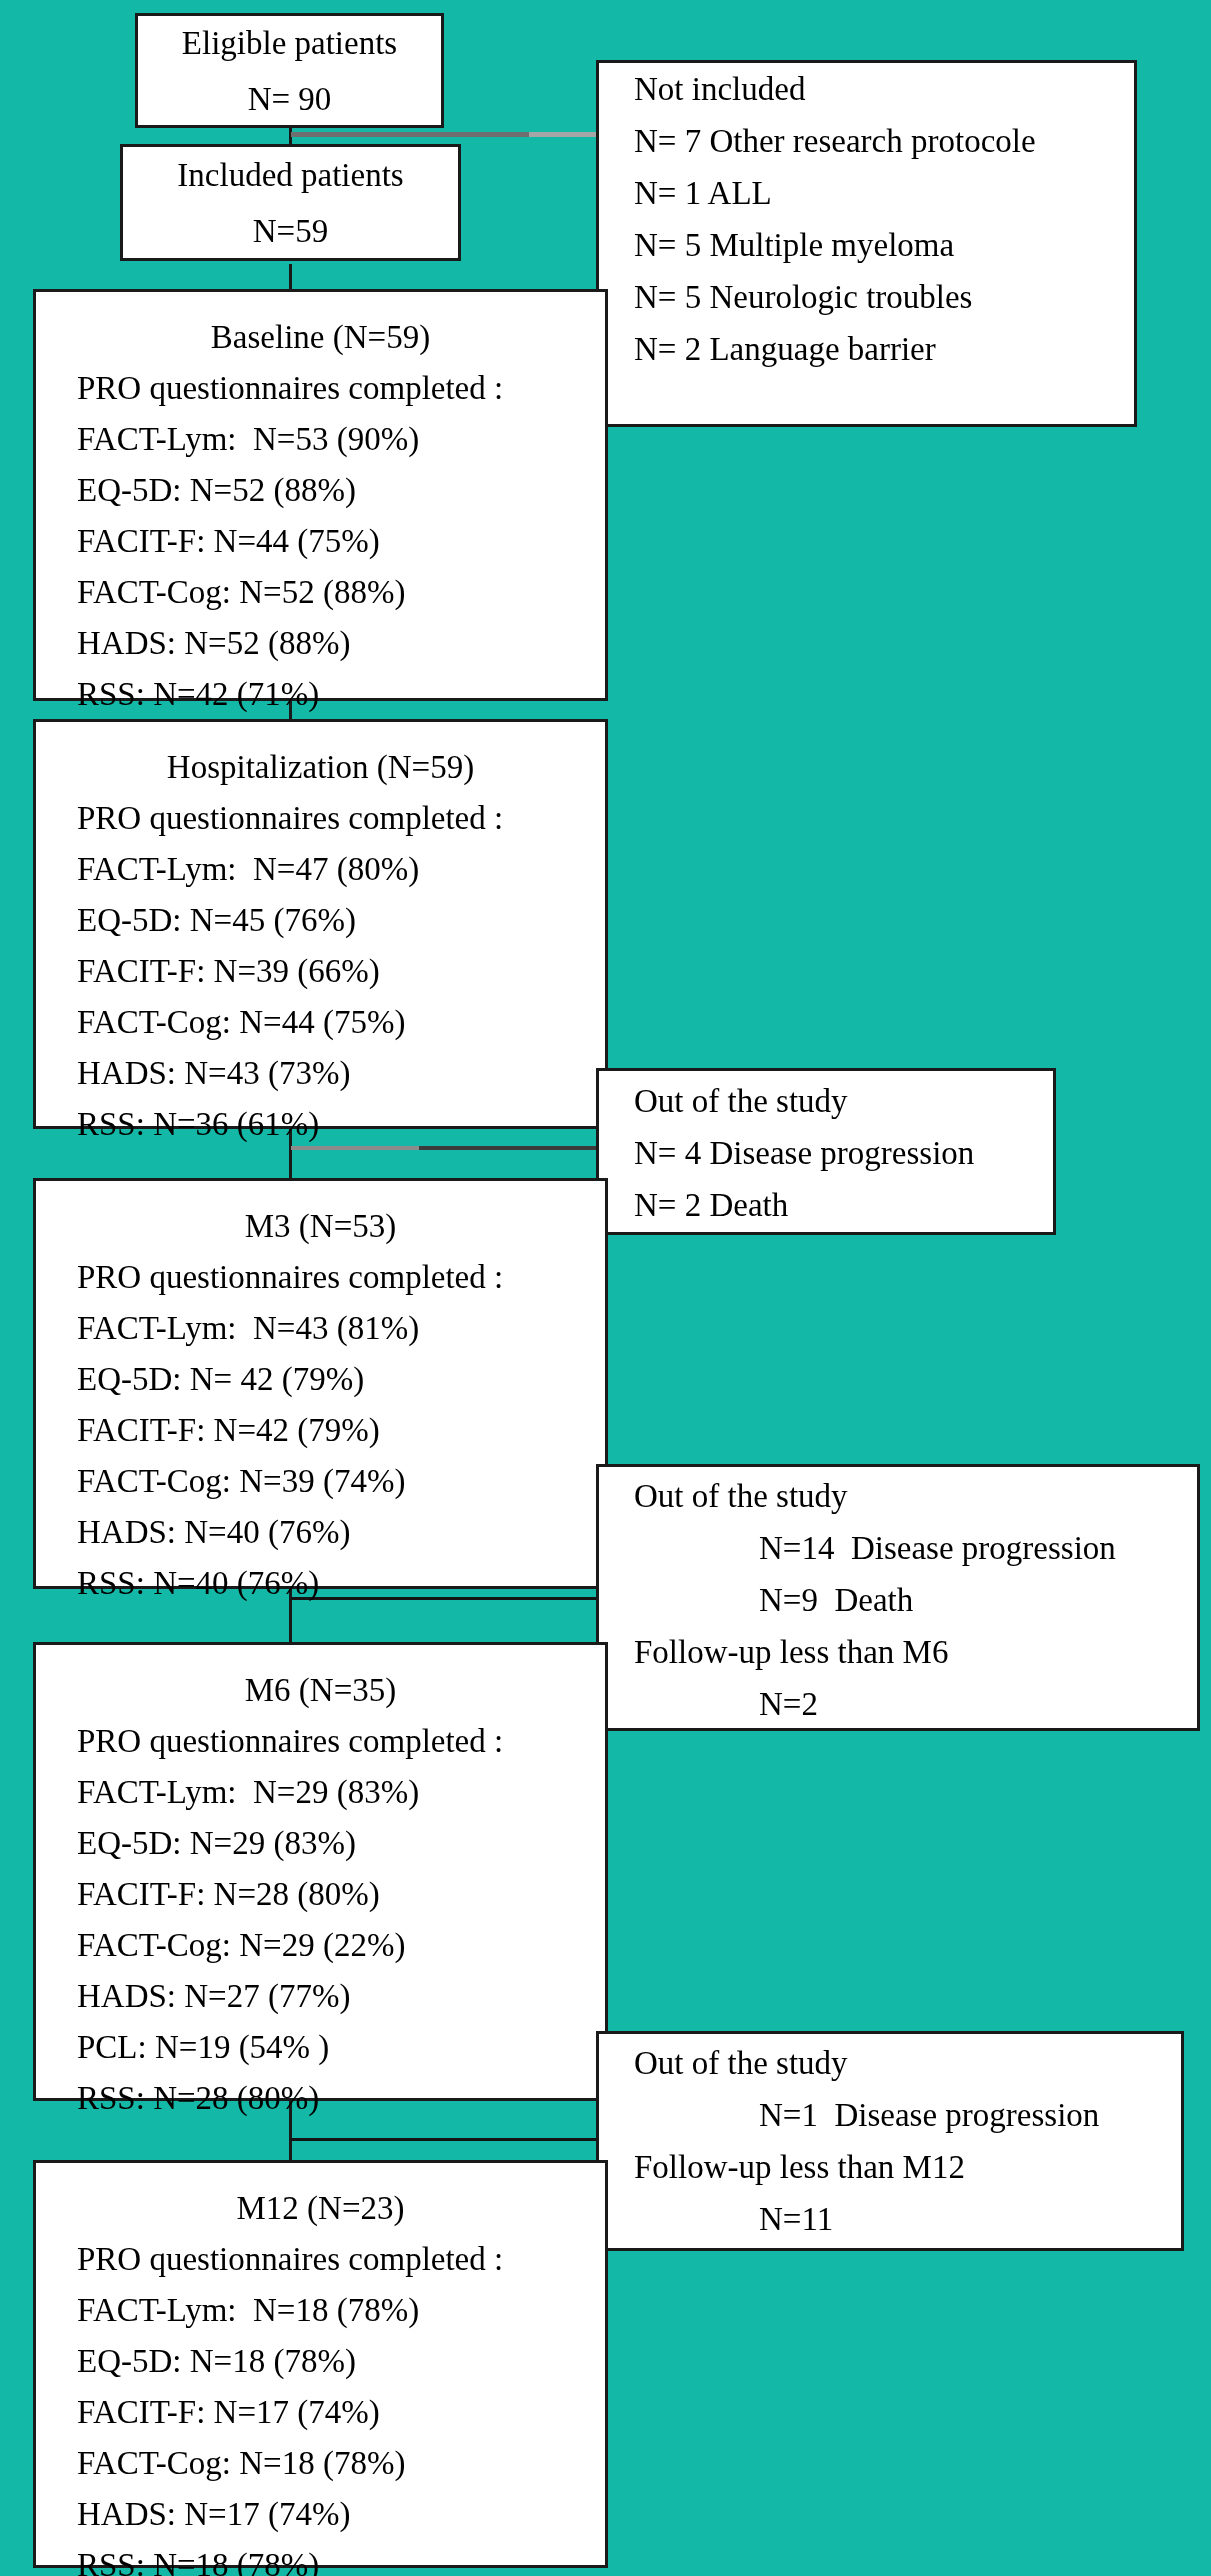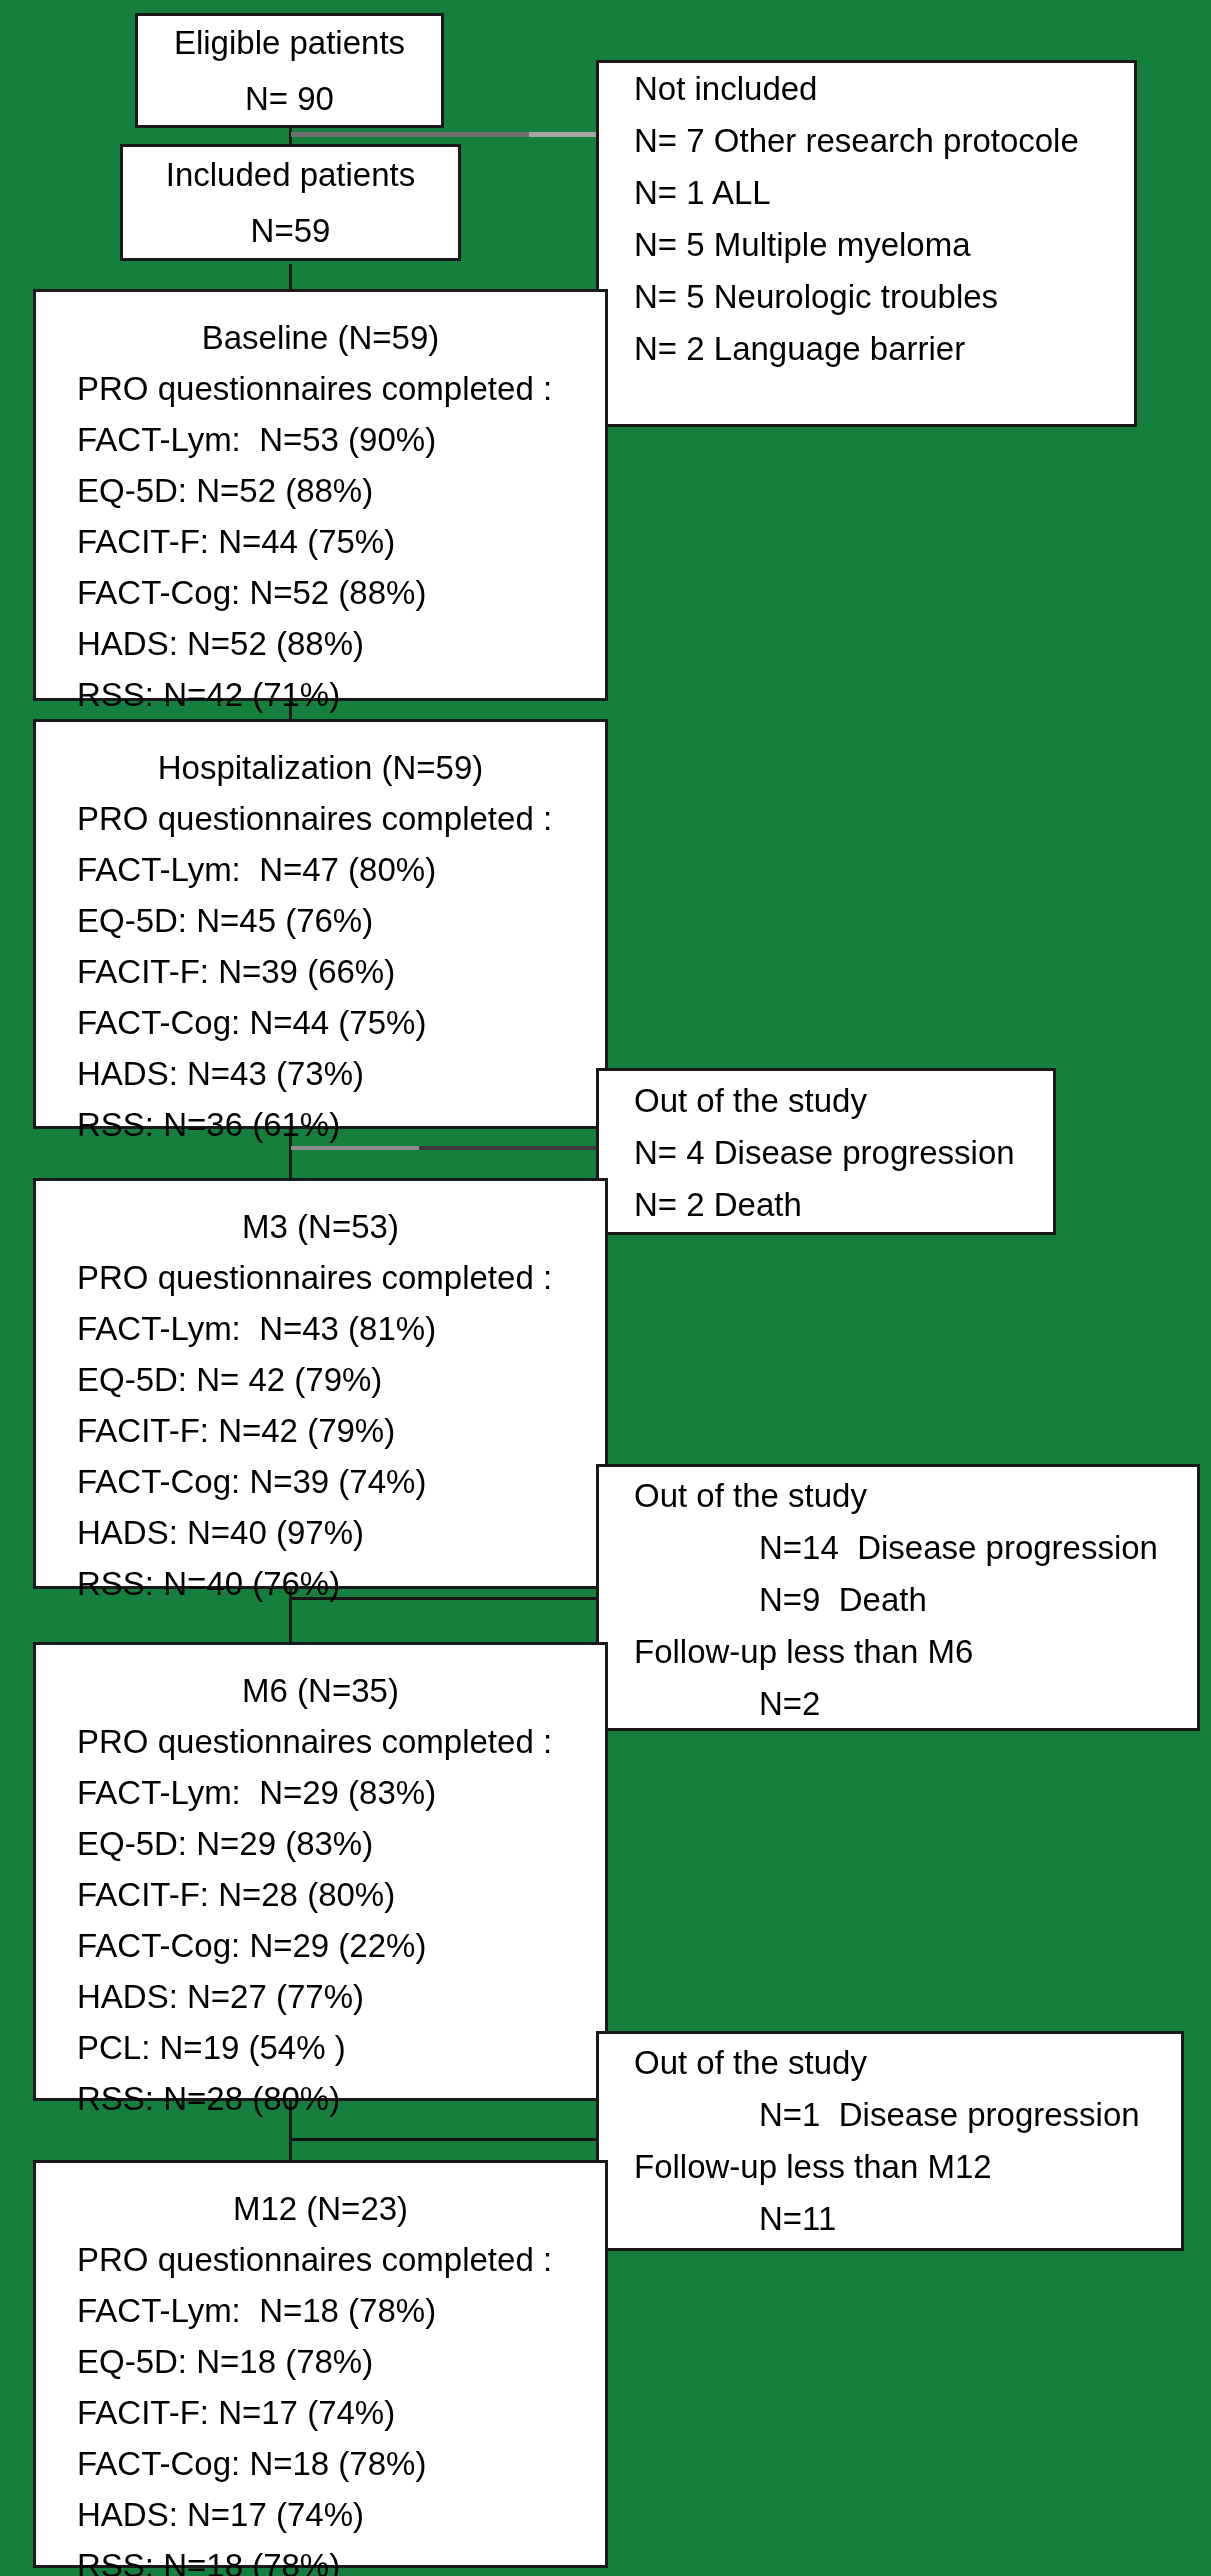--- a/index.html
+++ b/index.html
@@ -4,22 +4,22 @@
 <style>
   html, body {
     margin: 0;
     padding: 0;
     background: #ffffff;
   }
   #canvas {
     position: relative;
     width: 1212px;
     height: 2576px;
-    background: #15803d;
-    font-family: Liberation Sans, sans-serif;
+    background: #14b8a6;
+    font-family: Liberation Serif, serif;
     color: #000000;
     overflow: hidden;
   }
   .box {
     position: absolute;
     box-sizing: border-box;
     border: 3.3px solid #1a1a1a;
     background: #ffffff;
   }
   
@@ -147,21 +147,21 @@
     <div class="line">N= 2 Death</div>
   </div>
 
   <div class="box main-box" style="top:1178px; height:411px;">
     <div class="title">M3 (N=53)</div>
     <div class="line">PRO questionnaires completed :</div>
     <div class="line">FACT-Lym:  N=43 (81%)</div>
     <div class="line">EQ-5D: N= 42 (79%)</div>
     <div class="line">FACIT-F: N=42 (79%)</div>
     <div class="line">FACT-Cog: N=39 (74%)</div>
-    <div class="line">HADS: N=40 (97%)</div>
+    <div class="line">HADS: N=40 (76%)</div>
     <div class="line">RSS: N=40 (76%)</div>
   </div>
 
   <div class="box side-box" style="left:596px; top:1464px; width:604px; height:267px; padding-top:2.7px;">
     <div class="line">Out of the study</div>
     <div class="line indent">N=14  Disease progression</div>
     <div class="line indent">N=9  Death</div>
     <div class="line">Follow-up less than M6</div>
     <div class="line indent">N=2</div>
   </div>

